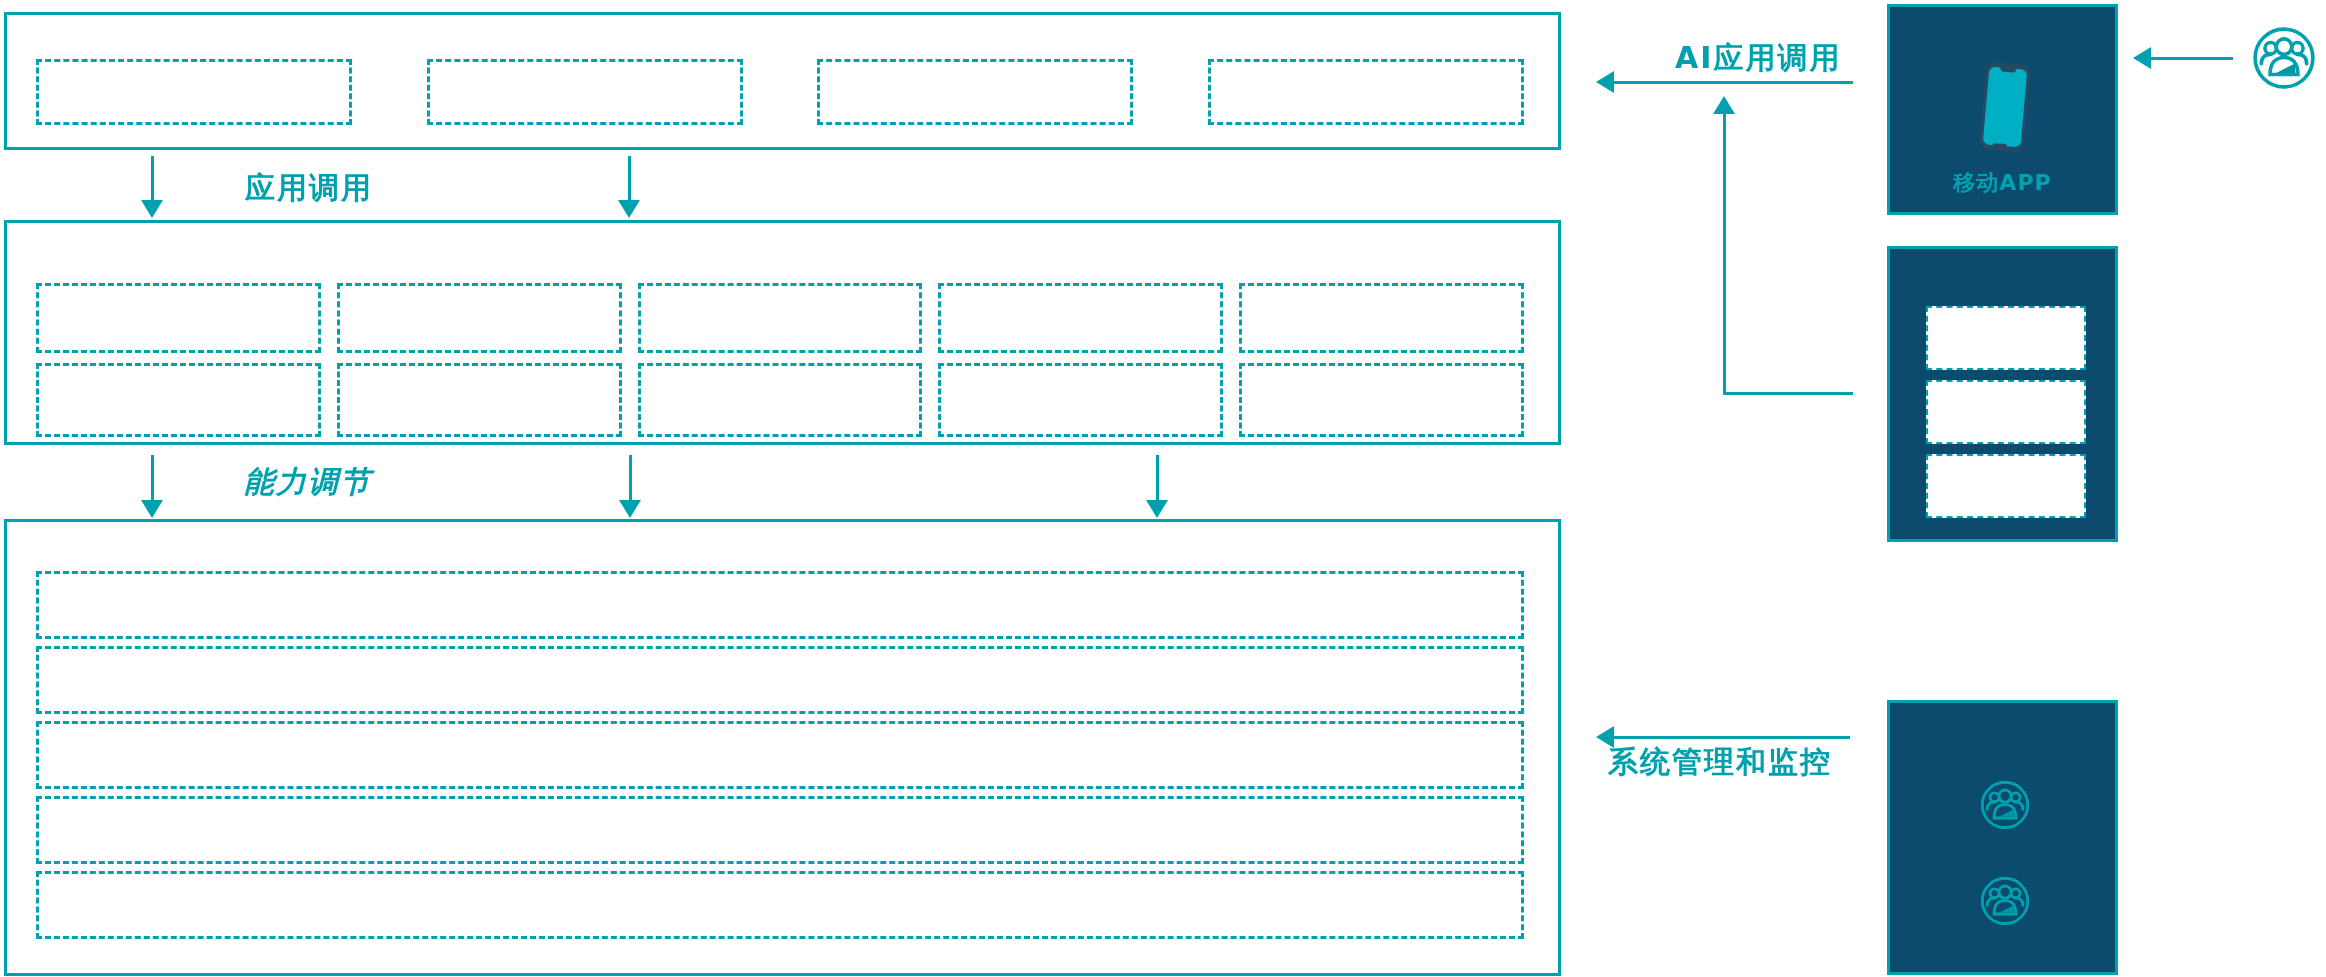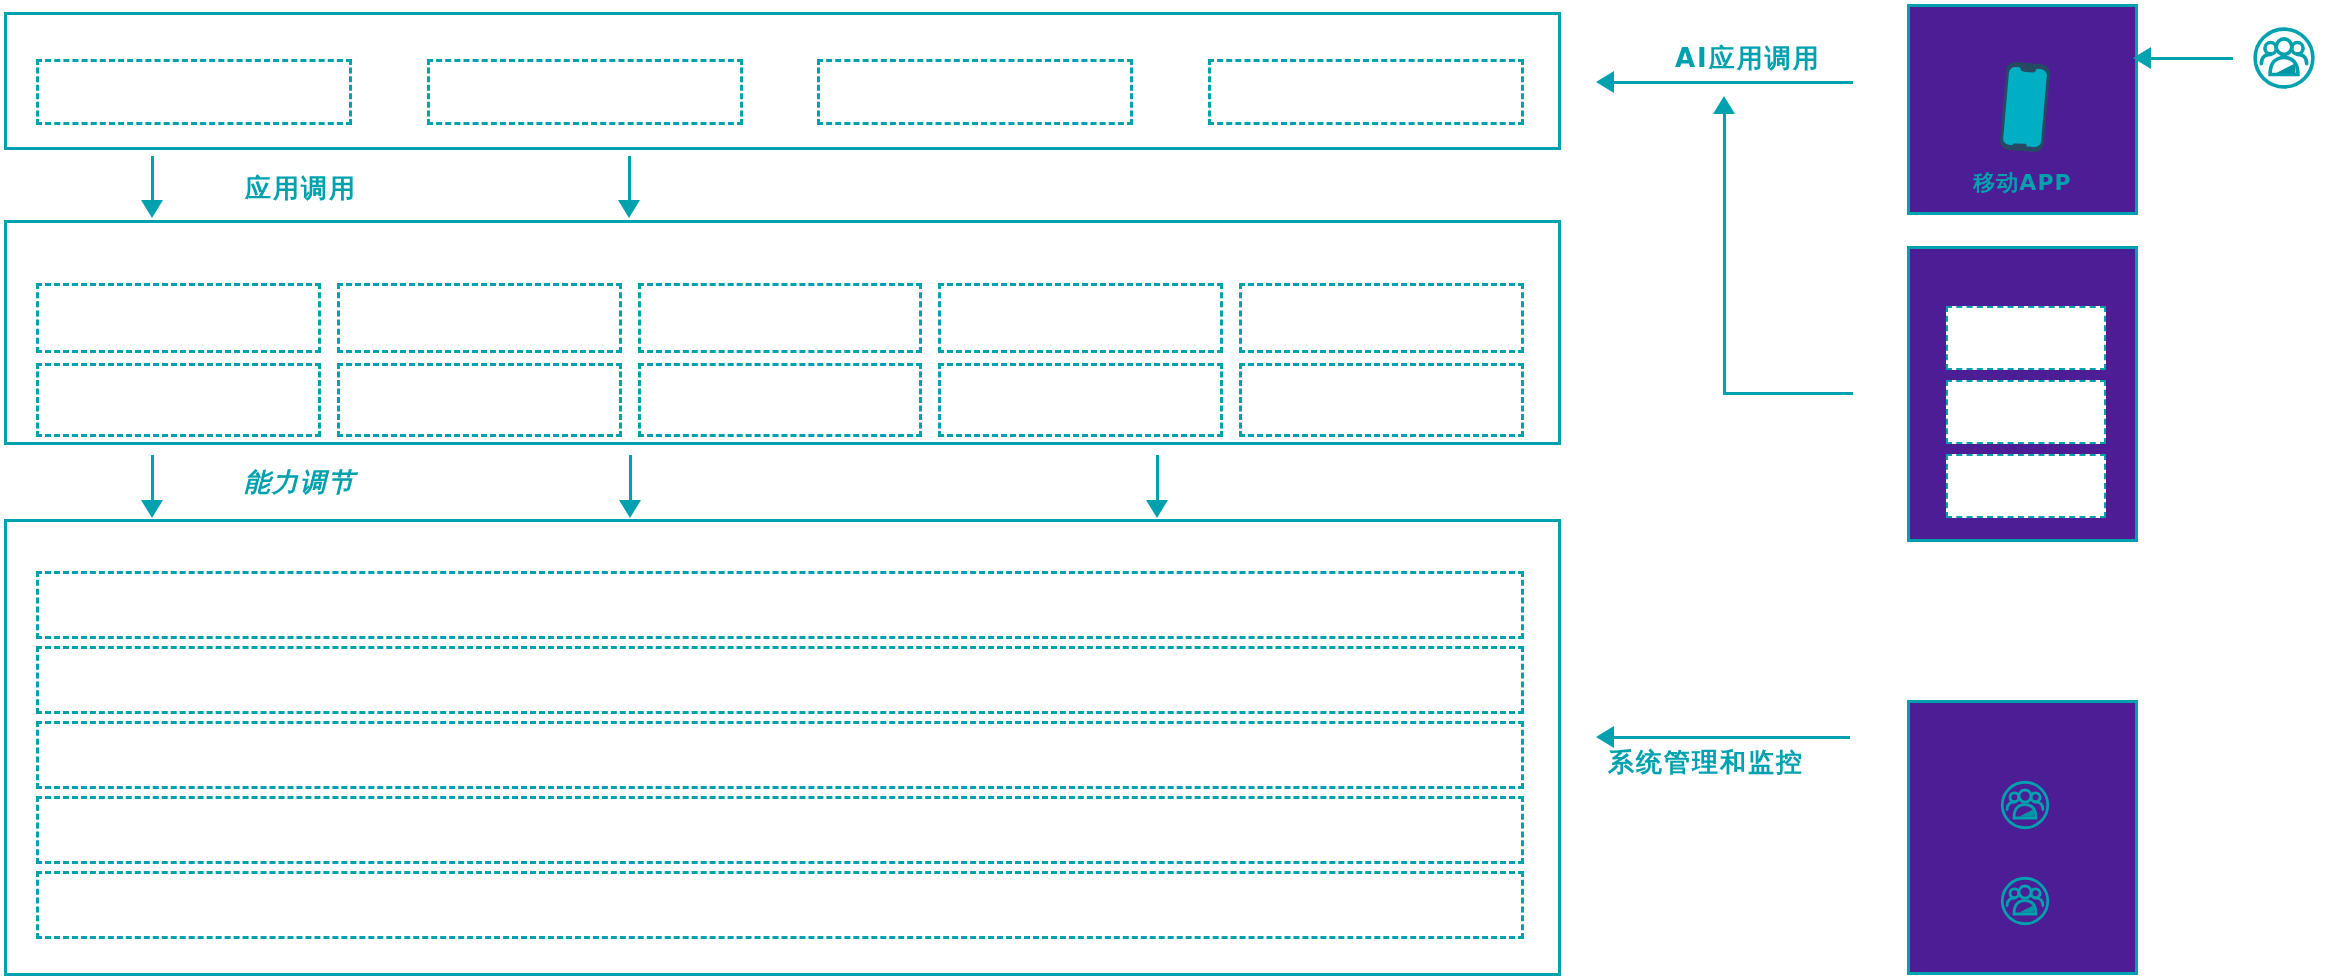--- a/index.html
+++ b/index.html
@@ -30,27 +30,27 @@
            grid-template-rows:70px 74px;column-gap:16px;row-gap:10px;}
   #mid-phs .ph{width:auto;height:auto;}
 
   #bottom-phs{position:absolute;left:36px;top:571px;width:1488px;}
   #bottom-phs .ph{width:100%;height:68px;margin-bottom:7px;}
 
   #component-phs{position:absolute;left:36px;top:57px;width:160px;}
   #component-phs .ph{width:160px;height:64px;margin-bottom:10px;border-width:2px;}
 
   
-  .side-box{position:absolute;border:3px solid var(--teal);background:#4c1d95;box-sizing:border-box;margin-left:20px;}
+  .side-box{position:absolute;border:3px solid var(--teal);background:#0c4a6e;box-sizing:border-box;}
   #mobile-app-box{left:1887px;top:4px;width:231px;height:211px;}
   #component-box{left:1887px;top:246px;width:231px;height:296px;}
   #users-box{left:1887px;top:700px;width:231px;height:275px;}
 
   
-  .flow-label{position:absolute;color:var(--teal);font-size:26px;font-weight:bold;
+  .flow-label{position:absolute;color:var(--teal);font-size:30px;font-weight:bold;
               letter-spacing:2px;white-space:nowrap;line-height:24px;text-align:right;}
   #label-app-call{left:245px;top:176px;}
   #label-capability{left:244px;top:470px;font-style:italic;}
   #label-ai-call{left:1675px;top:46px;}
   #label-sys-monitor{left:1608px;top:750px;}
 
   
   .arrow{position:absolute;}
   .line{position:absolute;background:var(--teal);}
   .head-down{position:absolute;width:0;height:0;

